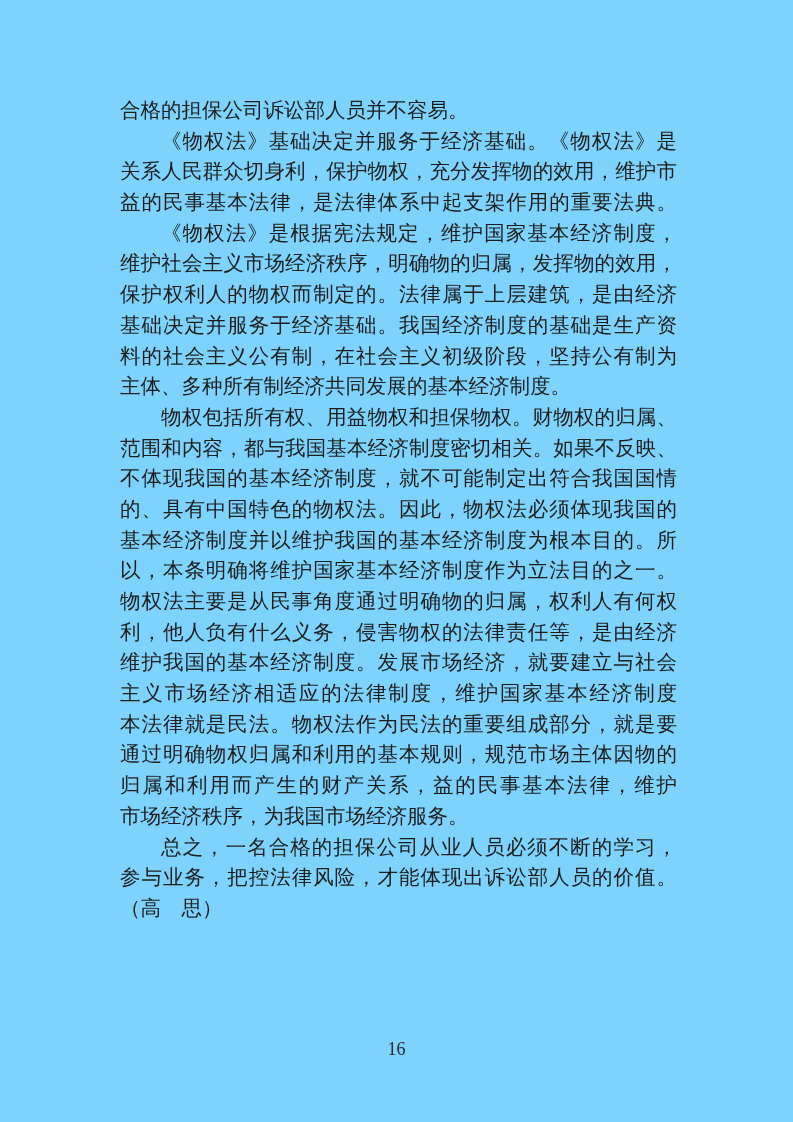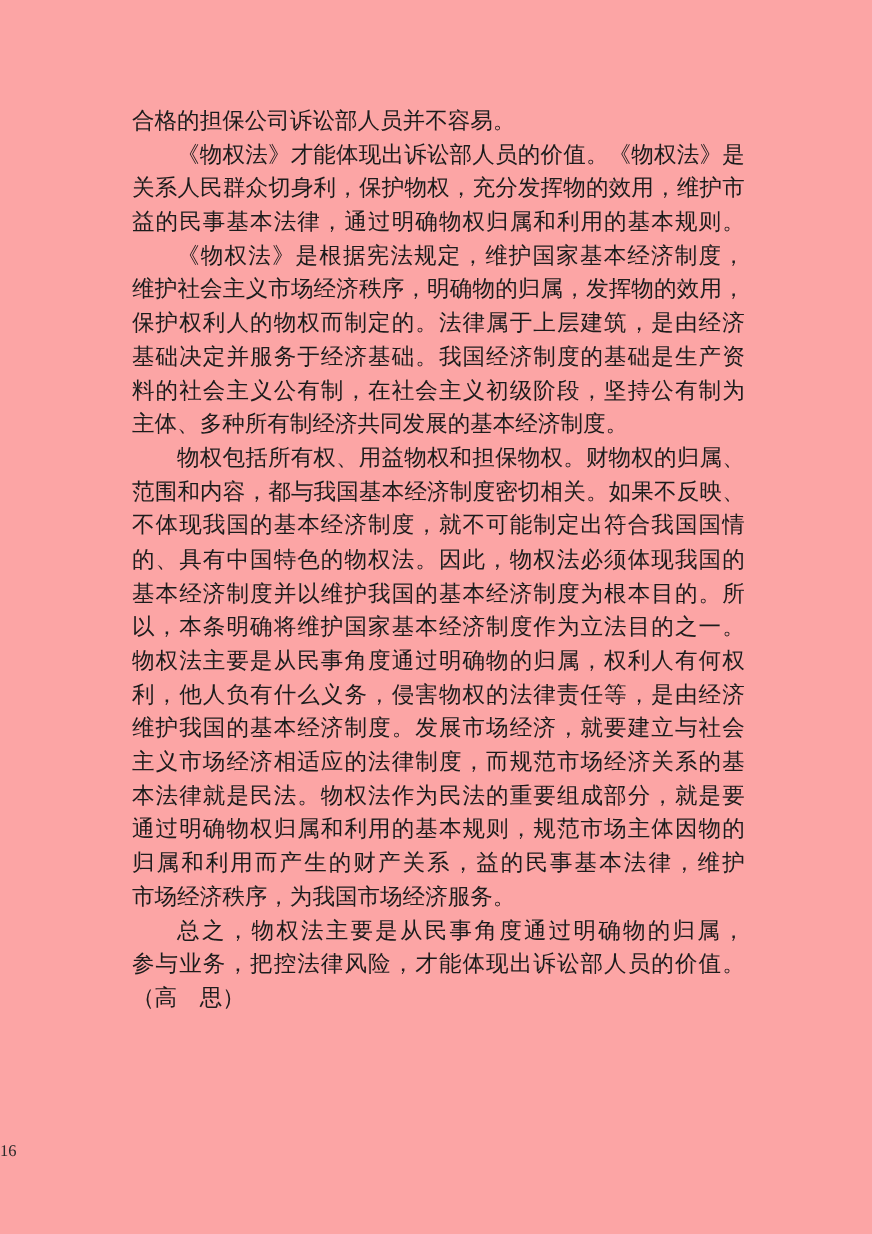--- a/index.html
+++ b/index.html
@@ -5,21 +5,21 @@
   * { margin: 0; padding: 0; box-sizing: border-box; }
   html, body {
     width: 793px; height: 1122px;
     background: #ffffff;
     font-family: "Liberation Serif", "DejaVu Serif", serif;
     overflow: hidden;
   }
   .page {
     position: relative;
     width: 793px; height: 1122px;
-    background: #fca5a5;
+    background: #7dd3fc;
   }
   .text-column {
     position: absolute;
     left: 120px;
     top: 95px;
     width: 557px;
     font-size: 20.5px;
     line-height: 30.7px;
     color: #1c1c1c;
   }
@@ -40,64 +40,65 @@
   .signature {
     text-align: left;
     padding-right: 8px;
     white-space: nowrap;
   }
   .page-number {
     position: absolute;
     top: 1039px;
     left: 0;
     width: 100%;
-    font-size: 15px;
+    text-align: center;
+    font-size: 18px;
     color: #2a2a2a;
     font-family: "Liberation Serif", "DejaVu Serif", serif;
   }
 </style>
 </head>
 <body style="background: rgb(255, 255, 255);">
 
 <div class="page">
   <div class="text-column" style="color: rgb(28, 28, 28);">
     <div id="paragraphs">
         <div class="paragraph">
           <div class="line">合格的担保公司诉讼部人员并不容易。</div>
         </div>
         <div class="paragraph">
-          <div class="line indent fill">《物权法》才能体现出诉讼部人员的价值。《物权法》是</div>
+          <div class="line indent fill">《物权法》基础决定并服务于经济基础。《物权法》是</div>
           <div class="line fill">关系人民群众切身利，保护物权，充分发挥物的效用，维护市</div>
-          <div class="line fill">益的民事基本法律，通过明确物权归属和利用的基本规则。</div>
+          <div class="line fill">益的民事基本法律，是法律体系中起支架作用的重要法典。</div>
         </div>
         <div class="paragraph">
           <div class="line indent fill">《物权法》是根据宪法规定，维护国家基本经济制度，</div>
           <div class="line fill">维护社会主义市场经济秩序，明确物的归属，发挥物的效用，</div>
           <div class="line fill">保护权利人的物权而制定的。法律属于上层建筑，是由经济</div>
           <div class="line fill">基础决定并服务于经济基础。我国经济制度的基础是生产资</div>
           <div class="line fill">料的社会主义公有制，在社会主义初级阶段，坚持公有制为</div>
           <div class="line">主体、多种所有制经济共同发展的基本经济制度。</div>
         </div>
         <div class="paragraph">
           <div class="line indent fill">物权包括所有权、用益物权和担保物权。财物权的归属、</div>
           <div class="line fill">范围和内容，都与我国基本经济制度密切相关。如果不反映、</div>
           <div class="line fill">不体现我国的基本经济制度，就不可能制定出符合我国国情</div>
           <div class="line fill">的、具有中国特色的物权法。因此，物权法必须体现我国的</div>
           <div class="line fill">基本经济制度并以维护我国的基本经济制度为根本目的。所</div>
           <div class="line fill">以，本条明确将维护国家基本经济制度作为立法目的之一。</div>
           <div class="line fill">物权法主要是从民事角度通过明确物的归属，权利人有何权</div>
           <div class="line fill">利，他人负有什么义务，侵害物权的法律责任等，是由经济</div>
           <div class="line fill">维护我国的基本经济制度。发展市场经济，就要建立与社会</div>
-          <div class="line fill">主义市场经济相适应的法律制度，而规范市场经济关系的基</div>
+          <div class="line fill">主义市场经济相适应的法律制度，维护国家基本经济制度</div>
           <div class="line fill">本法律就是民法。物权法作为民法的重要组成部分，就是要</div>
           <div class="line fill">通过明确物权归属和利用的基本规则，规范市场主体因物的</div>
           <div class="line fill">归属和利用而产生的财产关系，益的民事基本法律，维护</div>
           <div class="line">市场经济秩序，为我国市场经济服务。</div>
         </div>
         <div class="paragraph">
-          <div class="line indent fill">总之，物权法主要是从民事角度通过明确物的归属，</div>
+          <div class="line indent fill">总之，一名合格的担保公司从业人员必须不断的学习，</div>
           <div class="line fill">参与业务，把控法律风险，才能体现出诉讼部人员的价值。</div>
         </div>
       </div>
     <div class="line signature">（高　思）</div>
   </div>
   <div class="page-number">16</div>
 </div>
 
 </body></html>

